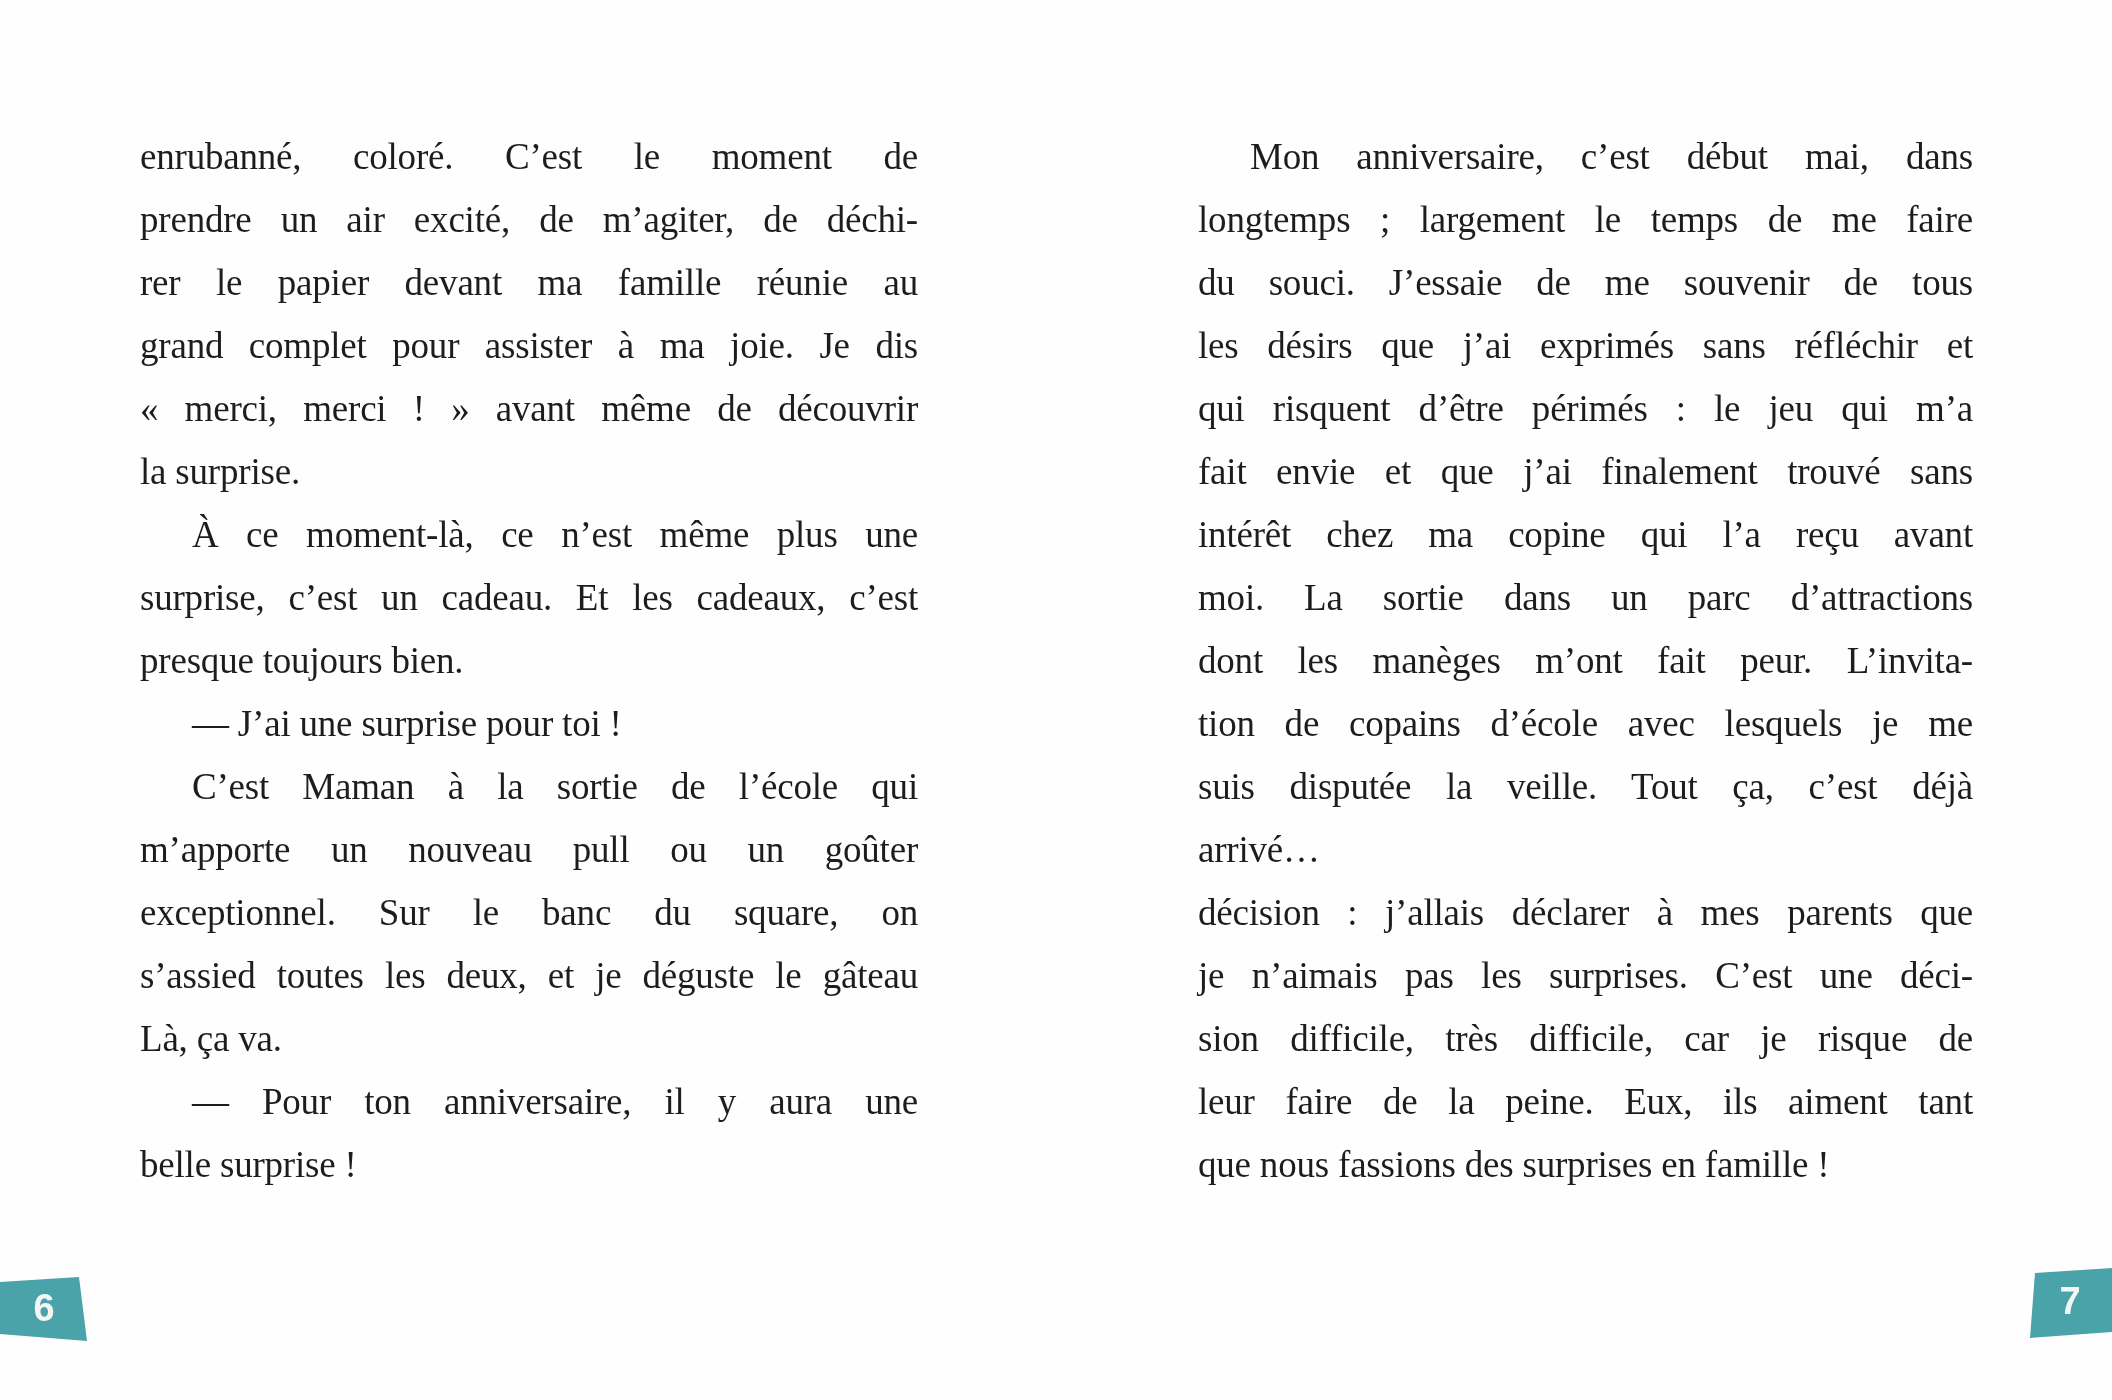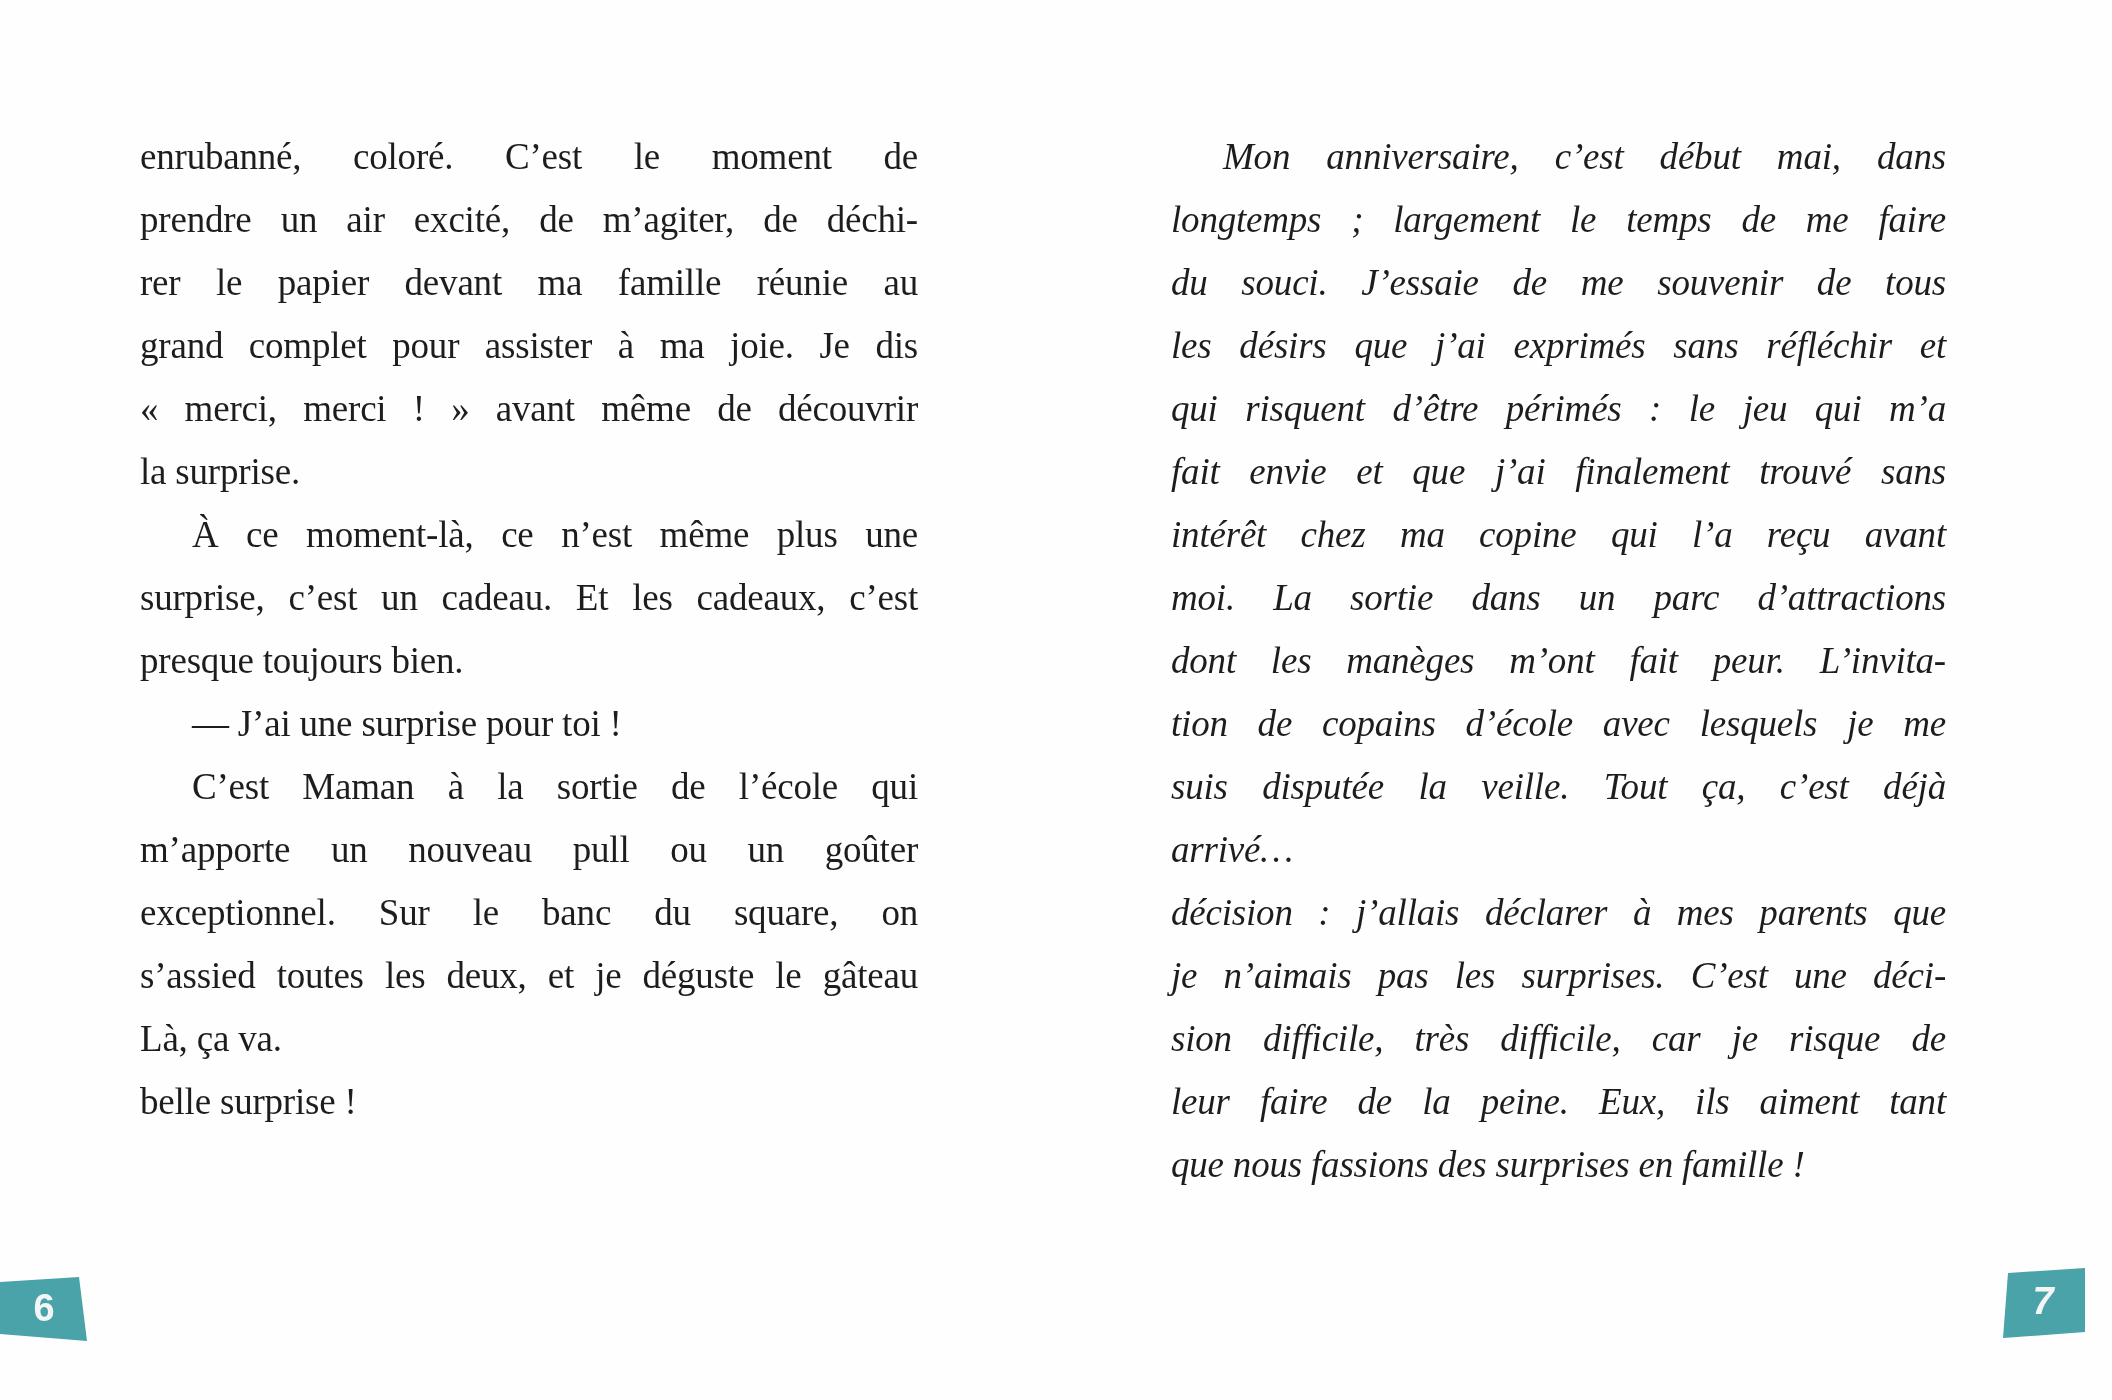--- a/index.html
+++ b/index.html
@@ -19,21 +19,21 @@
     position: absolute;
     inset: 0;
     padding-left: 40px;
   }
   .page {
     position: absolute;
     top: 0;
     height: 100%;
   }
   .page-left  { left: 0;      width: 1056px; }
-  .page-right { left: 1029px; width: 1056px; font-style: italic; }
+  .page-right { left: 1056px; width: 1056px; }
 
   .text-col {
     position: absolute;
     top: 125px;
     font-size: 37px;
     line-height: 63px;
     letter-spacing: -0.2px;
   }
   .text-col-left  { left: 140px;  width: 778px; }
   
@@ -100,20 +100,21 @@
         <div class="line end">la surprise.</div>
         <div class="line indent">À ce moment-là, ce n’est même plus une</div>
         <div class="line">surprise, c’est un cadeau. Et les cadeaux, c’est</div>
         <div class="line end">presque toujours bien.</div>
         <div class="line indent end">—&nbsp;J’ai une surprise pour toi&nbsp;!</div>
         <div class="line indent">C’est Maman à la sortie de l’école qui</div>
         <div class="line">m’apporte un nouveau pull ou un goûter</div>
         <div class="line">exceptionnel. Sur le banc du square, on</div>
         <div class="line">s’assied toutes les deux, et je déguste le gâteau</div>
         <div class="line end">Là, ça va.</div>
+        <div class="line indent">—&nbsp;Pour ton anniversaire, il y aura une</div>
         <div class="line end">belle surprise&nbsp;!</div>
       </div>
     <div class="badge badge-left">
       <span>6</span>
     </div>
   </section>
 
   <section class="page page-right">
     <div class="text-col text-col-right">
         <div class="line indent">Mon anniversaire, c’est début mai, dans</div>

